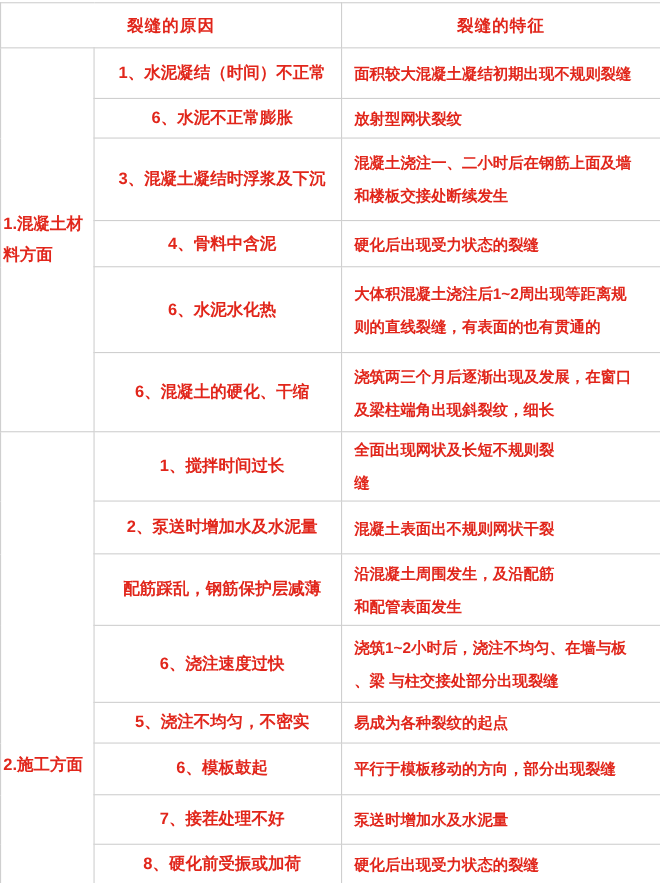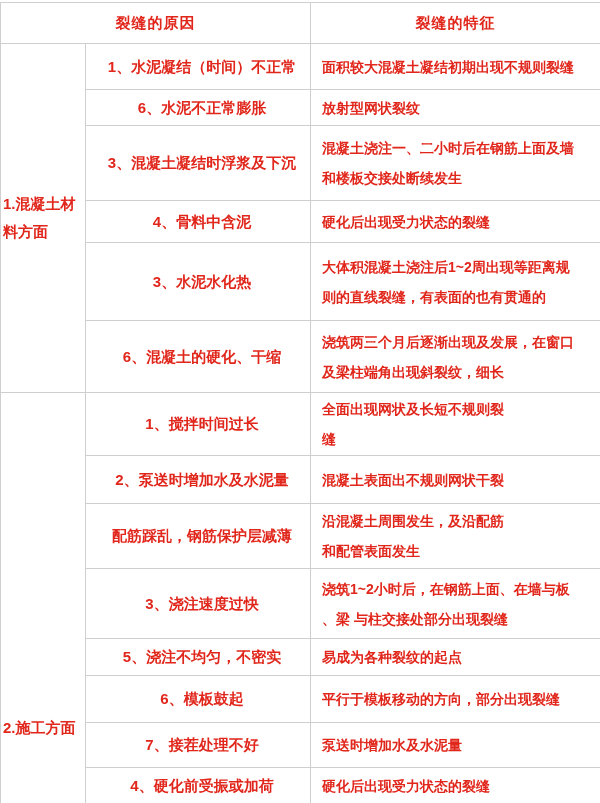--- a/index.html
+++ b/index.html
@@ -36,21 +36,21 @@
   }
   td.cat {
     font-size: 15px;
     text-align: left;
     white-space: pre-line;
     line-height: 28px;
     padding: 0 2px;
   }
   td.cat.cat-low {
     vertical-align: bottom;
-    padding-bottom: 62px;
+    padding-bottom: 94px;
   }
   td.cause {
     font-size: 15px;
     text-align: center;
     padding-left: 12px;
     padding-right: 4px;
     line-height: 26px;
   }
   td.feat {
     font-size: 14px;
@@ -90,21 +90,21 @@
   <tr style="height:75px">
     <td class="cause">3、混凝土凝结时浮浆及下沉</td>
     <td class="feat">混凝土浇注一、二小时后在钢筋上面及墙
 和楼板交接处断续发生</td>
   </tr>
   <tr style="height:42px">
     <td class="cause">4、骨料中含泥</td>
     <td class="feat">硬化后出现受力状态的裂缝</td>
   </tr>
   <tr style="height:78px">
-    <td class="cause">3、水泥水化热</td>
+    <td class="cause">6、水泥水化热</td>
     <td class="feat">大体积混凝土浇注后1~2周出现等距离规
 则的直线裂缝，有表面的也有贯通的</td>
   </tr>
   <tr style="height:72px">
     <td class="cause">6、混凝土的硬化、干缩</td>
     <td class="feat">浇筑两三个月后逐渐出现及发展，在窗口
 及梁柱端角出现斜裂纹，细长</td>
   </tr>
 
   <tr style="height:60px">
@@ -116,34 +116,34 @@
   <tr style="height:48px">
     <td class="cause">2、泵送时增加水及水泥量</td>
     <td class="feat">混凝土表面出不规则网状干裂</td>
   </tr>
   <tr style="height:65px">
     <td class="cause">配筋踩乱，钢筋保护层减薄</td>
     <td class="feat">沿混凝土周围发生，及沿配筋
 和配管表面发生</td>
   </tr>
   <tr style="height:70px">
-    <td class="cause">3、浇注速度过快</td>
-    <td class="feat">浇筑1~2小时后，在钢筋上面、在墙与板
+    <td class="cause">6、浇注速度过快</td>
+    <td class="feat">浇筑1~2小时后，浇注不均匀、在墙与板
 、梁 与柱交接处部分出现裂缝</td>
   </tr>
   <tr style="height:37px">
     <td class="cause">5、浇注不均匀，不密实</td>
     <td class="feat">易成为各种裂纹的起点</td>
   </tr>
   <tr style="height:47px">
     <td class="cause">6、模板鼓起</td>
     <td class="feat">平行于模板移动的方向，部分出现裂缝</td>
   </tr>
   <tr style="height:45px">
     <td class="cause">7、接茬处理不好</td>
     <td class="feat">泵送时增加水及水泥量</td>
   </tr>
   <tr style="height:37px">
-    <td class="cause">4、硬化前受振或加荷</td>
+    <td class="cause">8、硬化前受振或加荷</td>
     <td class="feat">硬化后出现受力状态的裂缝</td>
   </tr>
 </tbody>
   </table>
 
 </body></html>

